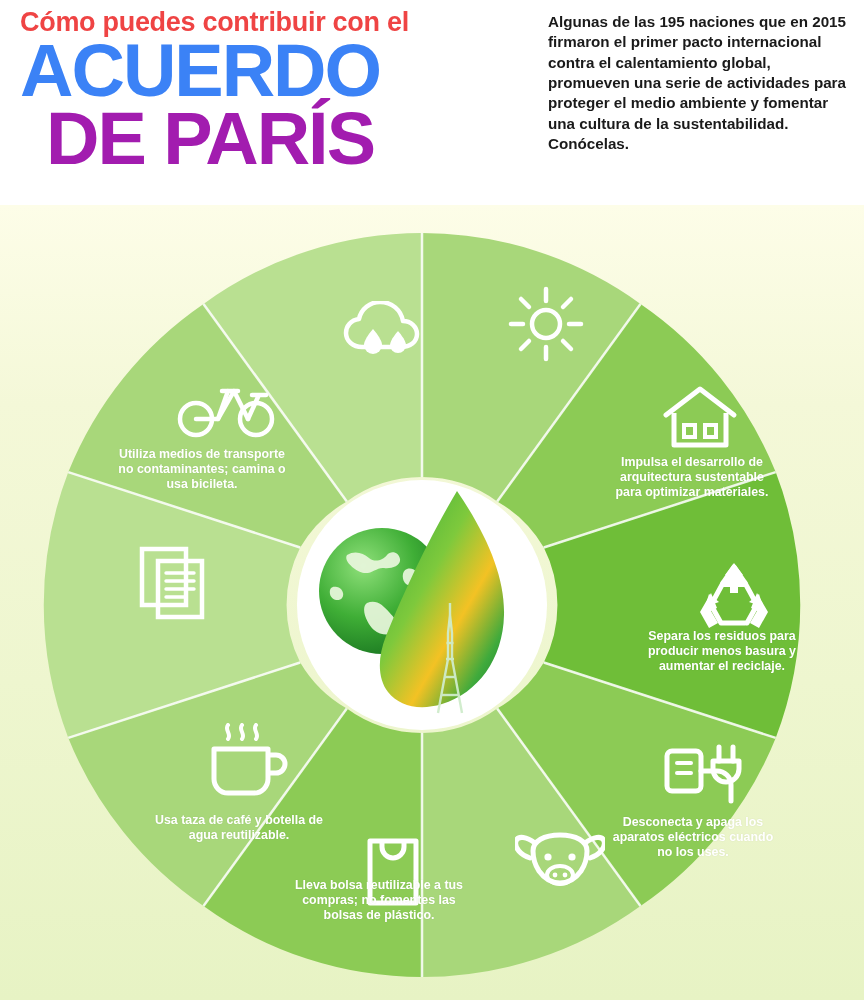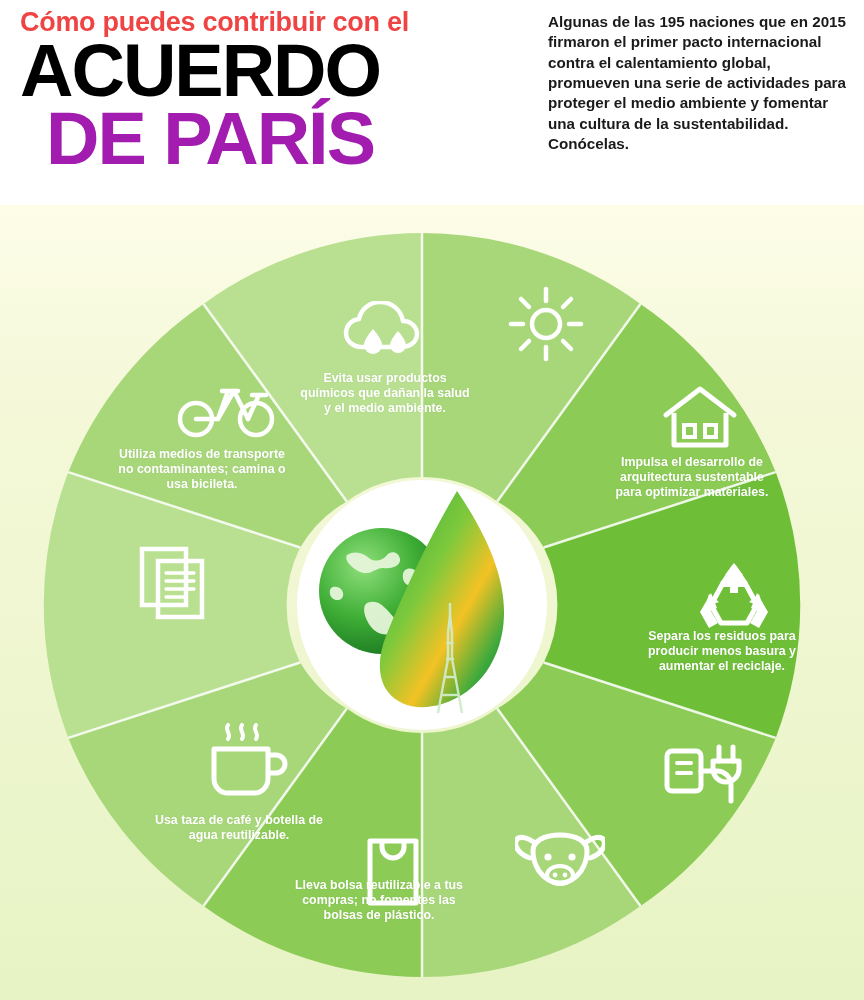--- a/index.html
+++ b/index.html
@@ -34,21 +34,21 @@
     font-size: 27px;
     font-weight: bold;
     color: #ef4444;
     letter-spacing: -0.3px;
     line-height: 1.05;
     white-space: nowrap;
   }
   .bigline1 {
     font-size: 74px;
     font-weight: bold;
-    color: #000000;
+    color: #3b82f6;
     line-height: 0.88;
     letter-spacing: -2px;
     margin-top: 2px;
   }
   .bigline2 {
     font-size: 74px;
     font-weight: bold;
     color: #a21caf;
     line-height: 0.92;
     letter-spacing: -2px;
@@ -302,27 +302,27 @@
     <svg class="seg-icon" style="left:134px; top:152px;" width="100" height="62" viewBox="0 0 100 62">
       <circle cx="20" cy="42" r="16" fill="none" stroke="#ffffff" stroke-width="4.5"></circle>
       <circle cx="80" cy="42" r="16" fill="none" stroke="#ffffff" stroke-width="4.5"></circle>
       <path d="M20 42 L42 42 L58 14 L72 42" fill="none" stroke="#ffffff" stroke-width="4.5" stroke-linejoin="round" stroke-linecap="round"></path>
       <path d="M42 42 L52 14" fill="none" stroke="#ffffff" stroke-width="4.5" stroke-linecap="round"></path>
       <line x1="46" y1="14" x2="62" y2="14" stroke="#ffffff" stroke-width="4.5" stroke-linecap="round"></line>
       <line x1="72" y1="42" x2="82" y2="20" stroke="#ffffff" stroke-width="4.5" stroke-linecap="round"></line>
       <line x1="76" y1="18" x2="90" y2="18" stroke="#ffffff" stroke-width="4.5" stroke-linecap="round"></line>
     </svg>
 
-    <div class="seg-label" style="left:258px; top:146px; width:170px;">Evita usar productos químicos que dañan la salud y el medio ambiente.</div>
 
 
     <div class="seg-label" style="left:570px; top:230px; width:160px;">Impulsa el desarrollo de arquitectura sustentable para optimizar materiales.</div>
 
     <div class="seg-label" style="left:600px; top:404px; width:160px;">Separa los residuos para producir menos basura y aumentar el reciclaje.</div>
 
+    <div class="seg-label" style="left:566px; top:590px; width:170px;">Desconecta y apaga los aparatos eléctricos cuando no los uses.</div>
 
 
     <div class="seg-label" style="left:252px; top:653px; width:170px;">Lleva bolsa reutilizable a tus compras; no fomentes las bolsas de plástico.</div>
 
     <div class="seg-label" style="left:112px; top:588px; width:170px;">Usa taza de café y botella de agua reutilizable.</div>
 
 
     <div class="seg-label" style="left:70px; top:222px; width:180px;">Utiliza medios de transporte no contaminantes; camina o usa bicileta.</div>
 
   </div>

